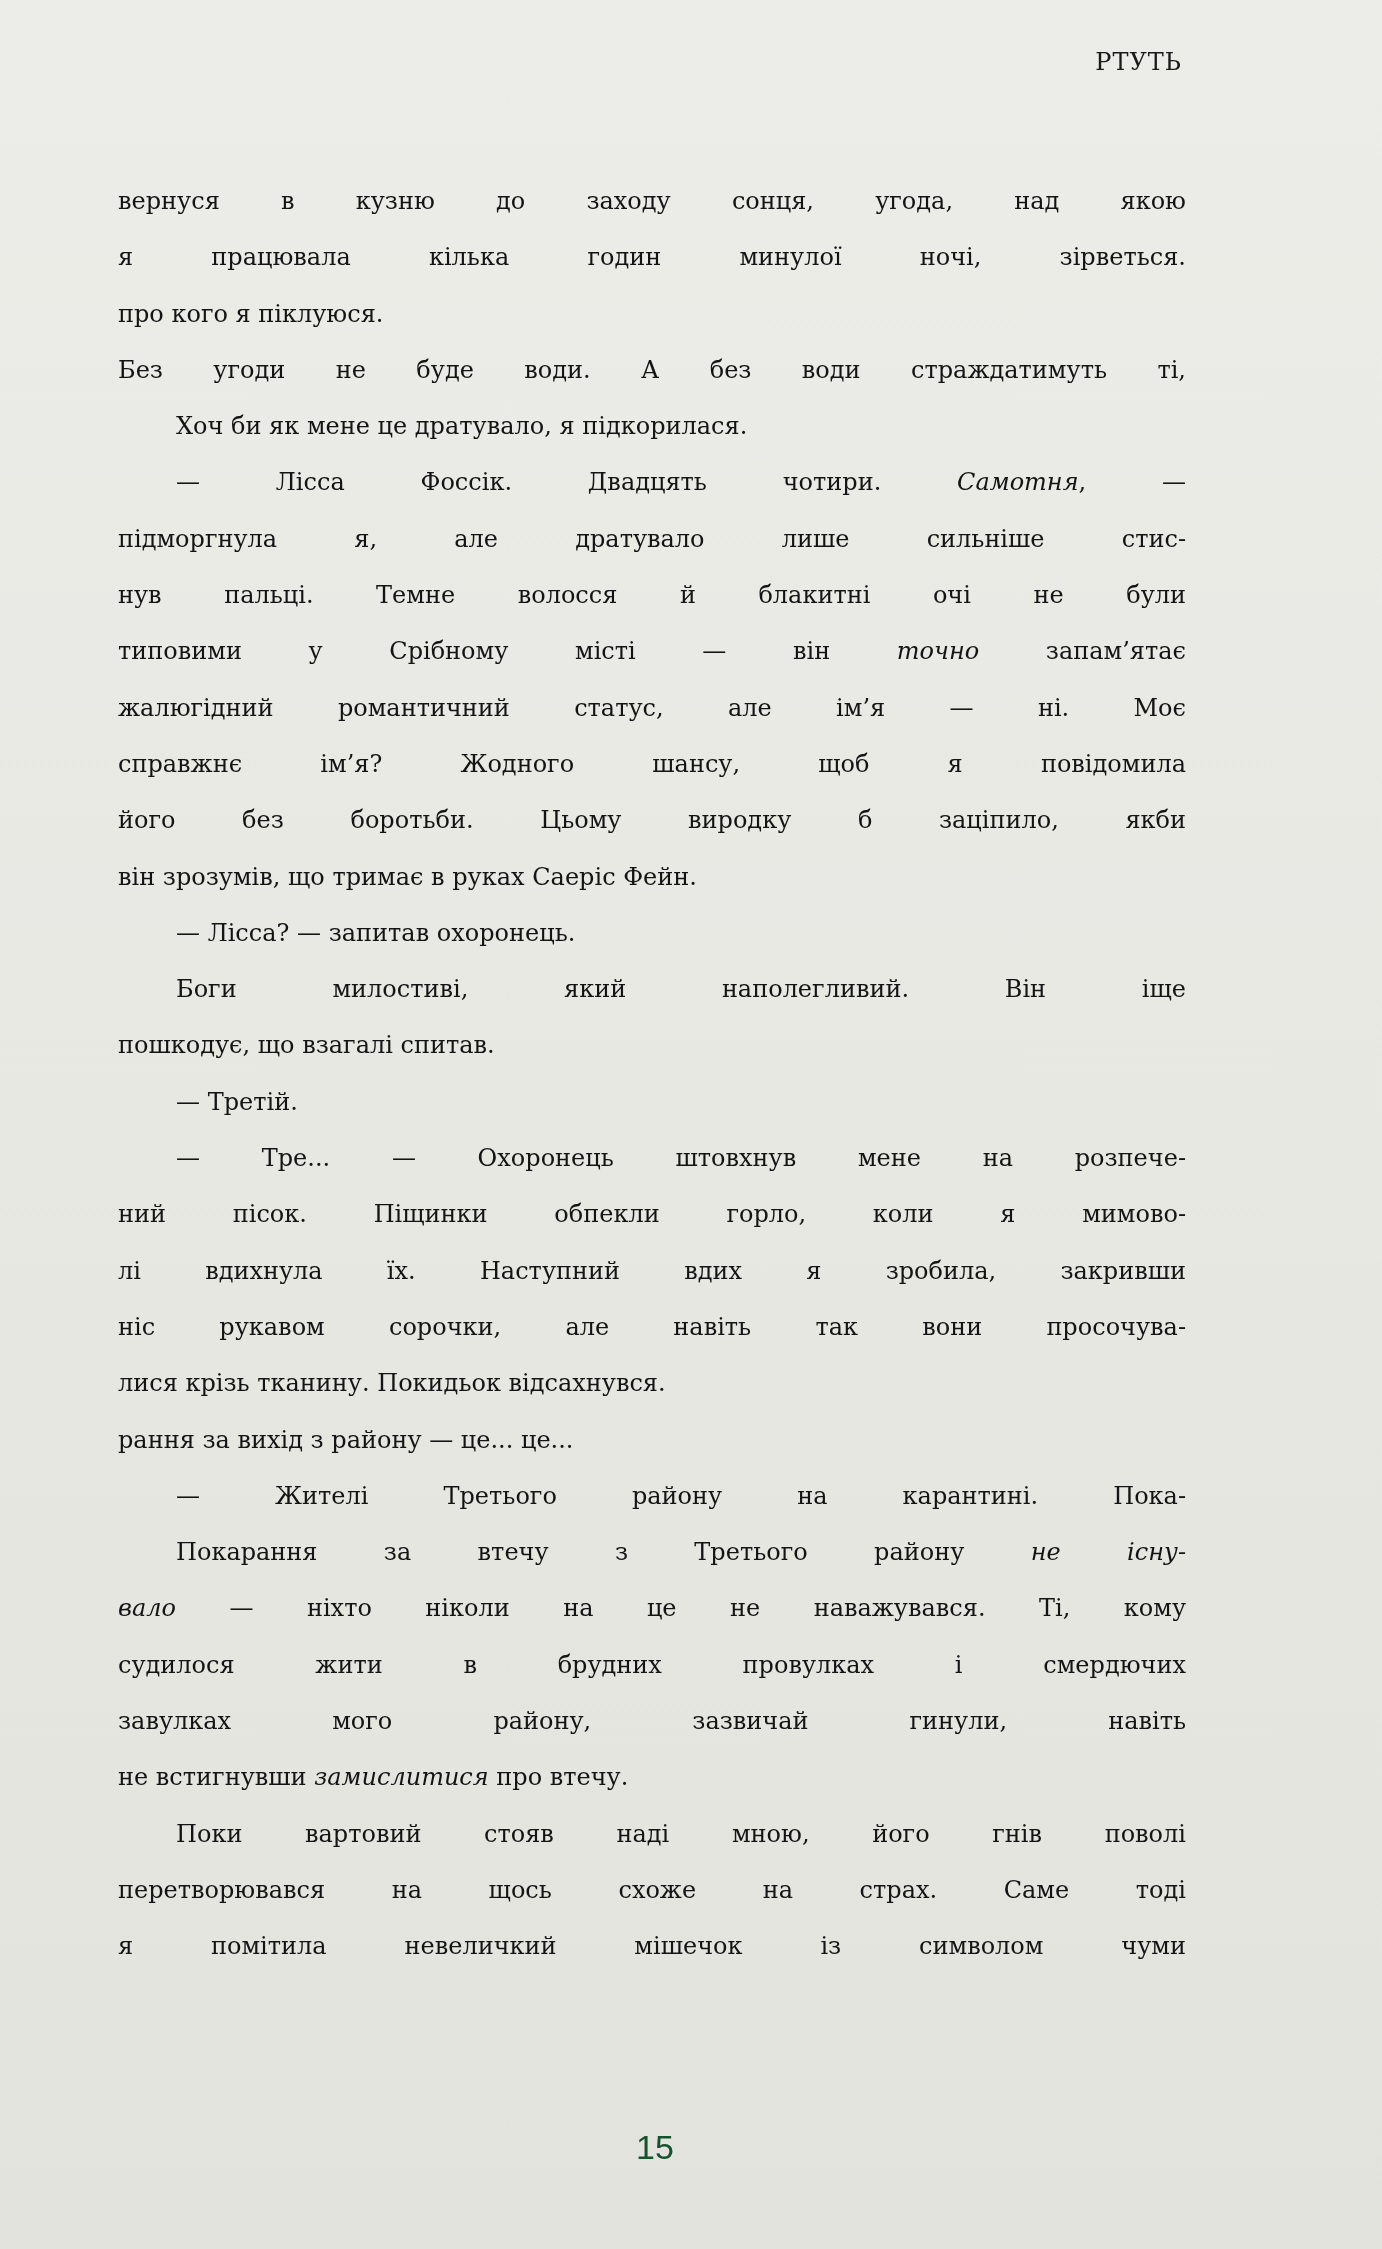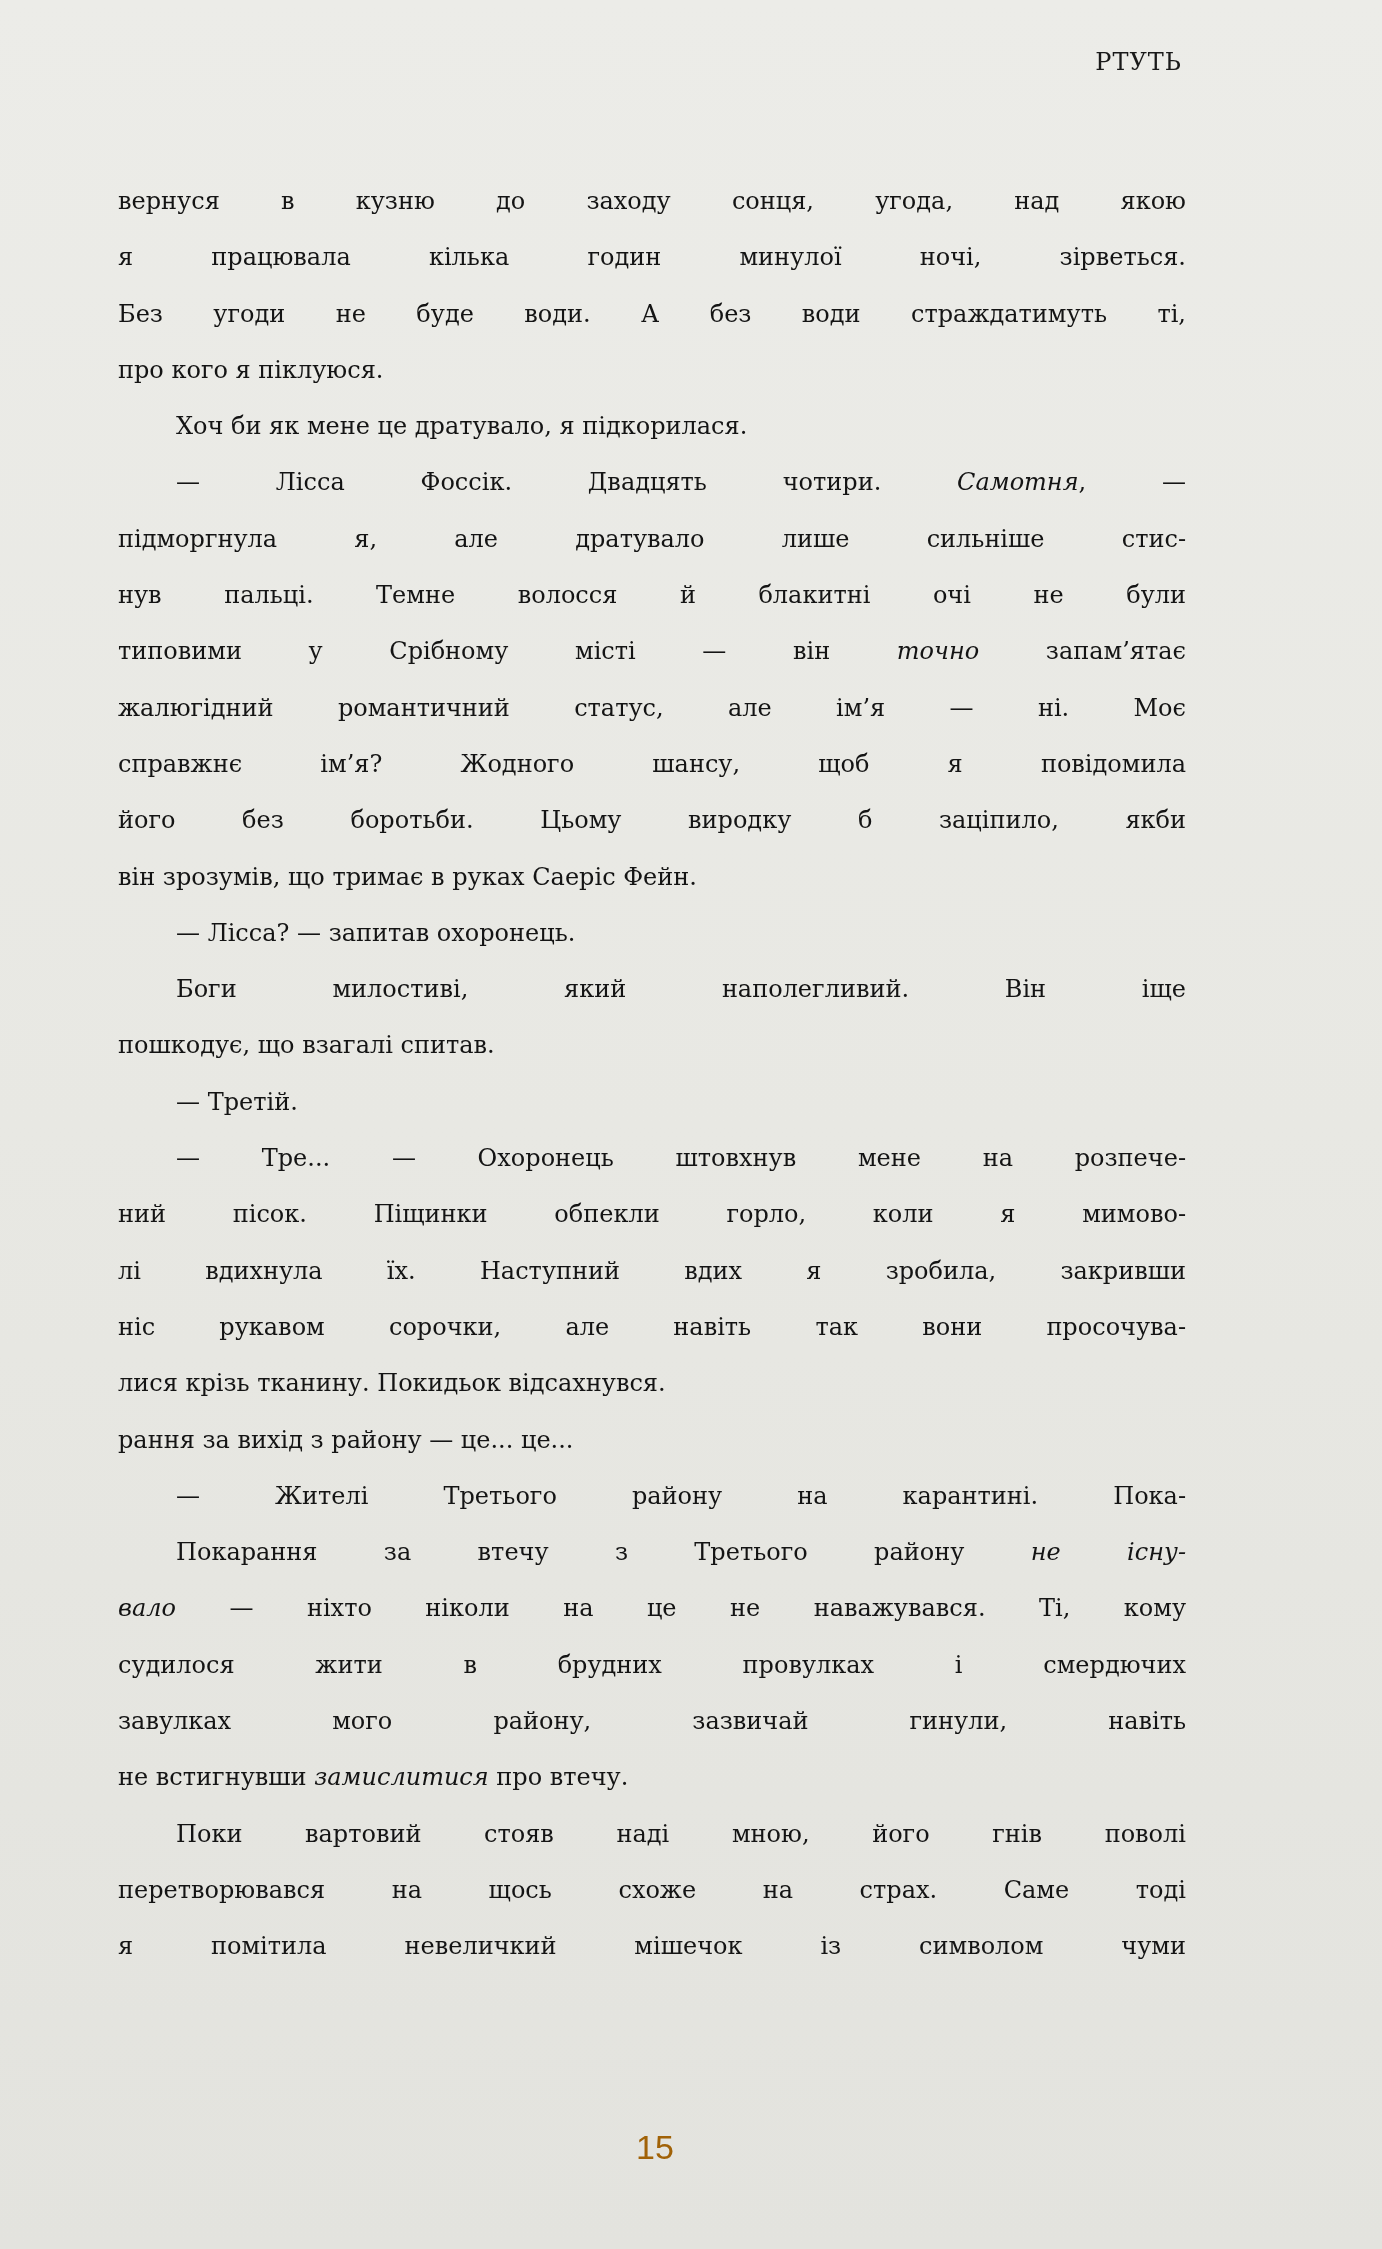--- a/index.html
+++ b/index.html
@@ -51,33 +51,33 @@
       padding-left: 58px;
     }
     .folio {
       position: absolute;
       top: 2128px;
       left: 0;
       width: 1310px;
       text-align: center;
       font-family: "Liberation Sans", "DejaVu Sans", sans-serif;
       font-size: 34px;
-      color: #a16207;
+      color: #14532d;
     }
   </style>
 </head>
 <body>
 
 <div class="running-head">РТУТЬ</div>
 
 <div class="text-block" id="text-block">
     <span class="line">вернуся в кузню до заходу сонця, угода, над якою</span>
     <span class="line">я працювала кілька годин минулої ночі, зірветься.</span>
+    <span class="line last">про кого я піклуюся.</span>
     <span class="line">Без угоди не буде води. А без води страждатимуть ті,</span>
-    <span class="line last">про кого я піклуюся.</span>
     <span class="line indent last">Хоч би як мене це дратувало, я підкорилася.</span>
     <span class="line indent"><span>— Лісса Фоссік. Двадцять чотири. </span><em>Самотня</em><span>, —</span></span>
     <span class="line">підморгнула я, але дратувало лише сильніше стис-</span>
     <span class="line">нув пальці. Темне волосся й блакитні очі не були</span>
     <span class="line"><span>типовими у Срібному місті — він </span><em>точно</em><span> запам’ятає</span></span>
     <span class="line">жалюгідний романтичний статус, але ім’я — ні. Моє</span>
     <span class="line">справжнє ім’я? Жодного шансу, щоб я повідомила</span>
     <span class="line">його без боротьби. Цьому виродку б заціпило, якби</span>
     <span class="line last">він зрозумів, що тримає в руках Саеріс Фейн.</span>
     <span class="line indent last">— Лісса? — запитав охоронець.</span>

